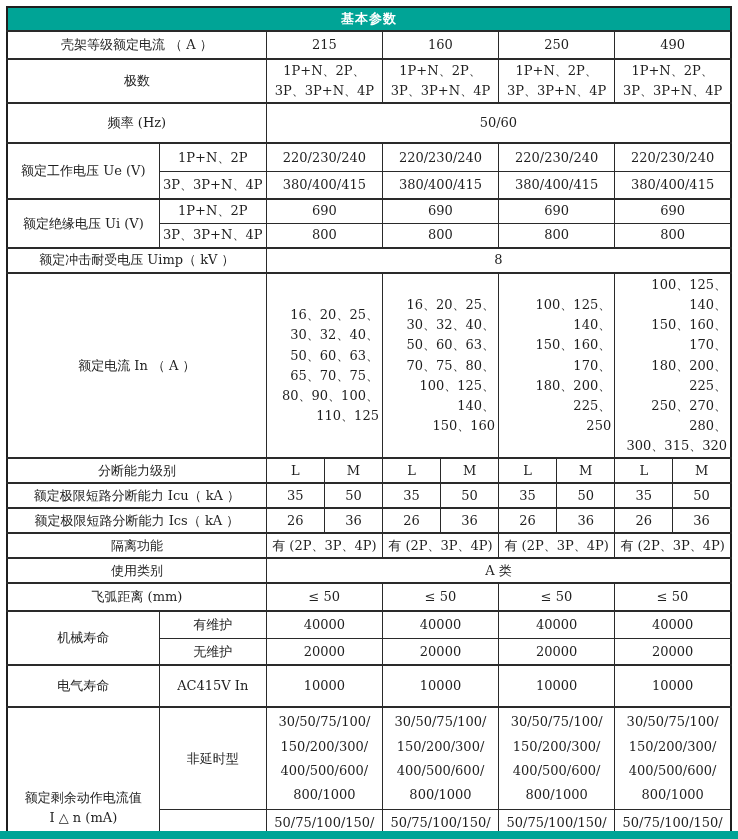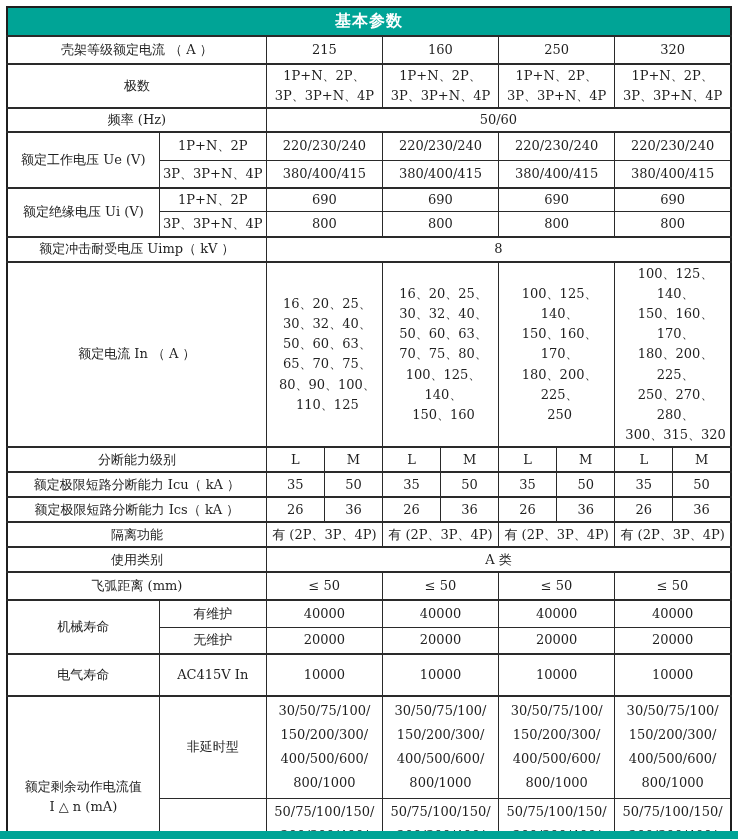--- a/index.html
+++ b/index.html
@@ -20,24 +20,24 @@
     border:1px solid #2a2a2a;
     text-align:center;vertical-align:middle;
     font-size:13px;line-height:1.55;
     padding:1px 3px;
     white-space:pre-line;
     overflow:hidden;
   }
   tr.thick > td{border-top-width:2px;}
   tr.hdr td{
     background:#00a496;color:#ffffff;
-    font-size:16px;font-weight:bold;letter-spacing:1px;
+    font-size:13px;font-weight:bold;letter-spacing:1px;
     border:1px solid #1f1f1f;
   }
-  td.ta-left{text-align:center;padding-left:9px;}
+  td.ta-left{text-align:right;padding-left:9px;}
   td.lh-tall{line-height:1.85;margin-left:20px;}
   .bottom-bar{
     position:absolute;left:0;bottom:0;width:738px;height:8px;
     background:#00a496;
   }
 </style>
 </head>
 <body>
 
 <div class="wrap">
@@ -58,36 +58,36 @@
   <tbody>
         <tr class="hdr" style="height:22px">
     <td colspan="10">基本参数</td>
   </tr>
 
   <tr class="thick" style="height:28px">
     <td colspan="2">壳架等级额定电流 （ A ）</td>
     <td colspan="2">215</td>
     <td colspan="2">160</td>
     <td colspan="2">250</td>
-    <td colspan="2">320</td>
+    <td colspan="2">490</td>
   </tr>
 
   <tr class="thick" style="height:44px">
     <td colspan="2">极数</td>
     <td colspan="2">1P+N、2P、
 3P、3P+N、4P</td>
     <td colspan="2">1P+N、2P、
 3P、3P+N、4P</td>
     <td colspan="2">1P+N、2P、
 3P、3P+N、4P</td>
     <td colspan="2">1P+N、2P、
 3P、3P+N、4P</td>
   </tr>
 
-  <tr class="thick" style="height:24px">
+  <tr class="thick" style="height:40px">
     <td colspan="2">频率 (Hz)</td>
     <td colspan="8">50/60</td>
   </tr>
 
   <tr class="thick" style="height:28px">
     <td rowspan="2">额定工作电压 Ue (V)</td>
     <td>1P+N、2P</td>
     <td colspan="2">220/230/240</td>
     <td colspan="2">220/230/240</td>
     <td colspan="2">220/230/240</td>

